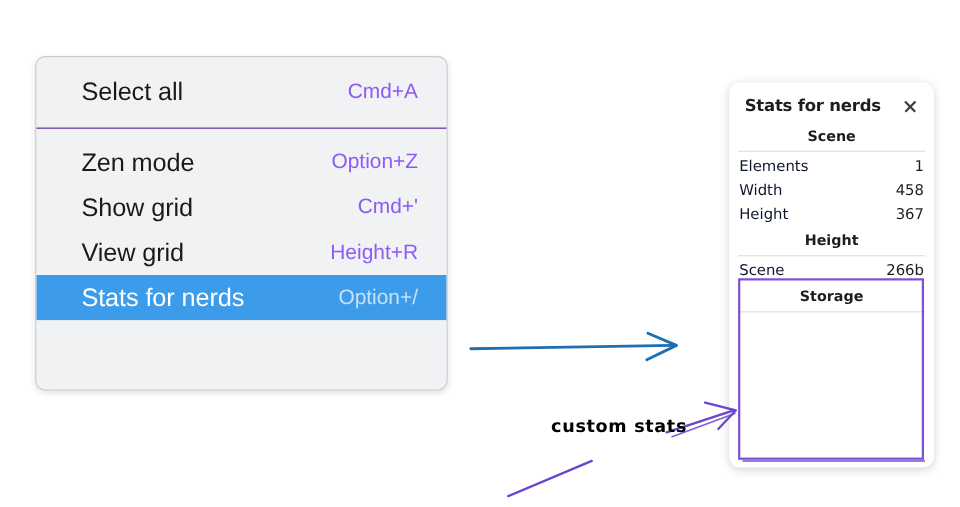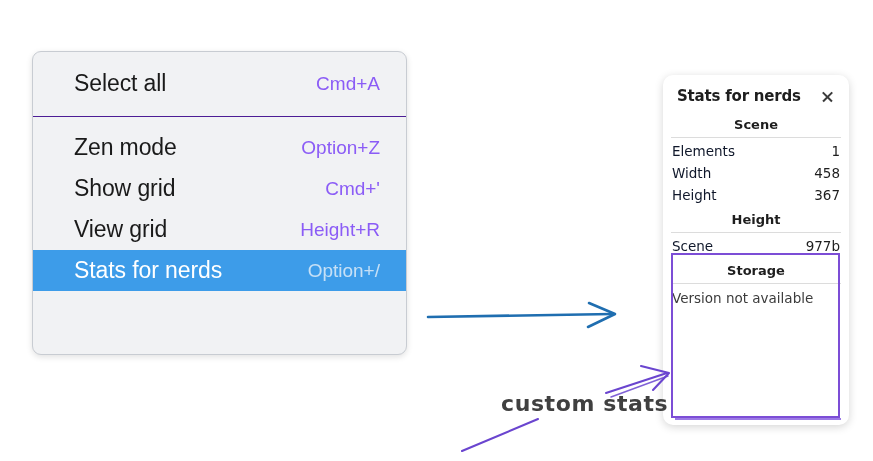--- a/index.html
+++ b/index.html
@@ -161,25 +161,25 @@
   
   #annot-svg {
     position: absolute;
     left: 0; top: 0;
     width: 873px; height: 461px;
     pointer-events: none;
   }
   #custom-stats-label {
     position: absolute;
     left: 501px;
-    top: 391px;
+    top: 378px;
     font-family: "DejaVu Sans", sans-serif;
-    font-size: 22px;
+    font-size: 16px;
     font-weight: 600;
-    color: #404040;
+    color: #000000;
     letter-spacing: 0.6px;
     white-space: nowrap;
   }
 </style>
 </head>
 <body>
 
 <div id="context-menu">
 
   <div class="menu-group first">
@@ -232,28 +232,27 @@
       <span class="k">Height</span>
       <span class="v">367</span>
     </div>
   </div>
 
   <div>
     <div class="section-title">Height</div>
     <div class="section-rule"></div>
     <div class="stat-row">
       <span class="k">Scene</span>
-      <span class="v">977b</span>
+      <span class="v">266b</span>
     </div>
   </div>
 
   <div>
     <div class="section-title">Storage</div>
     <div class="section-rule"></div>
-    <div class="stat-note">Version not available</div>
   </div>
 
 </div>
 
 <div id="highlight-box"></div>
 
 <svg id="annot-svg" viewBox="0 0 873 461">
 
   <g>
     <path d="M428 317 L612 314" stroke="#1f6eb0" stroke-width="2.6" fill="none" stroke-linecap="round"></path>

